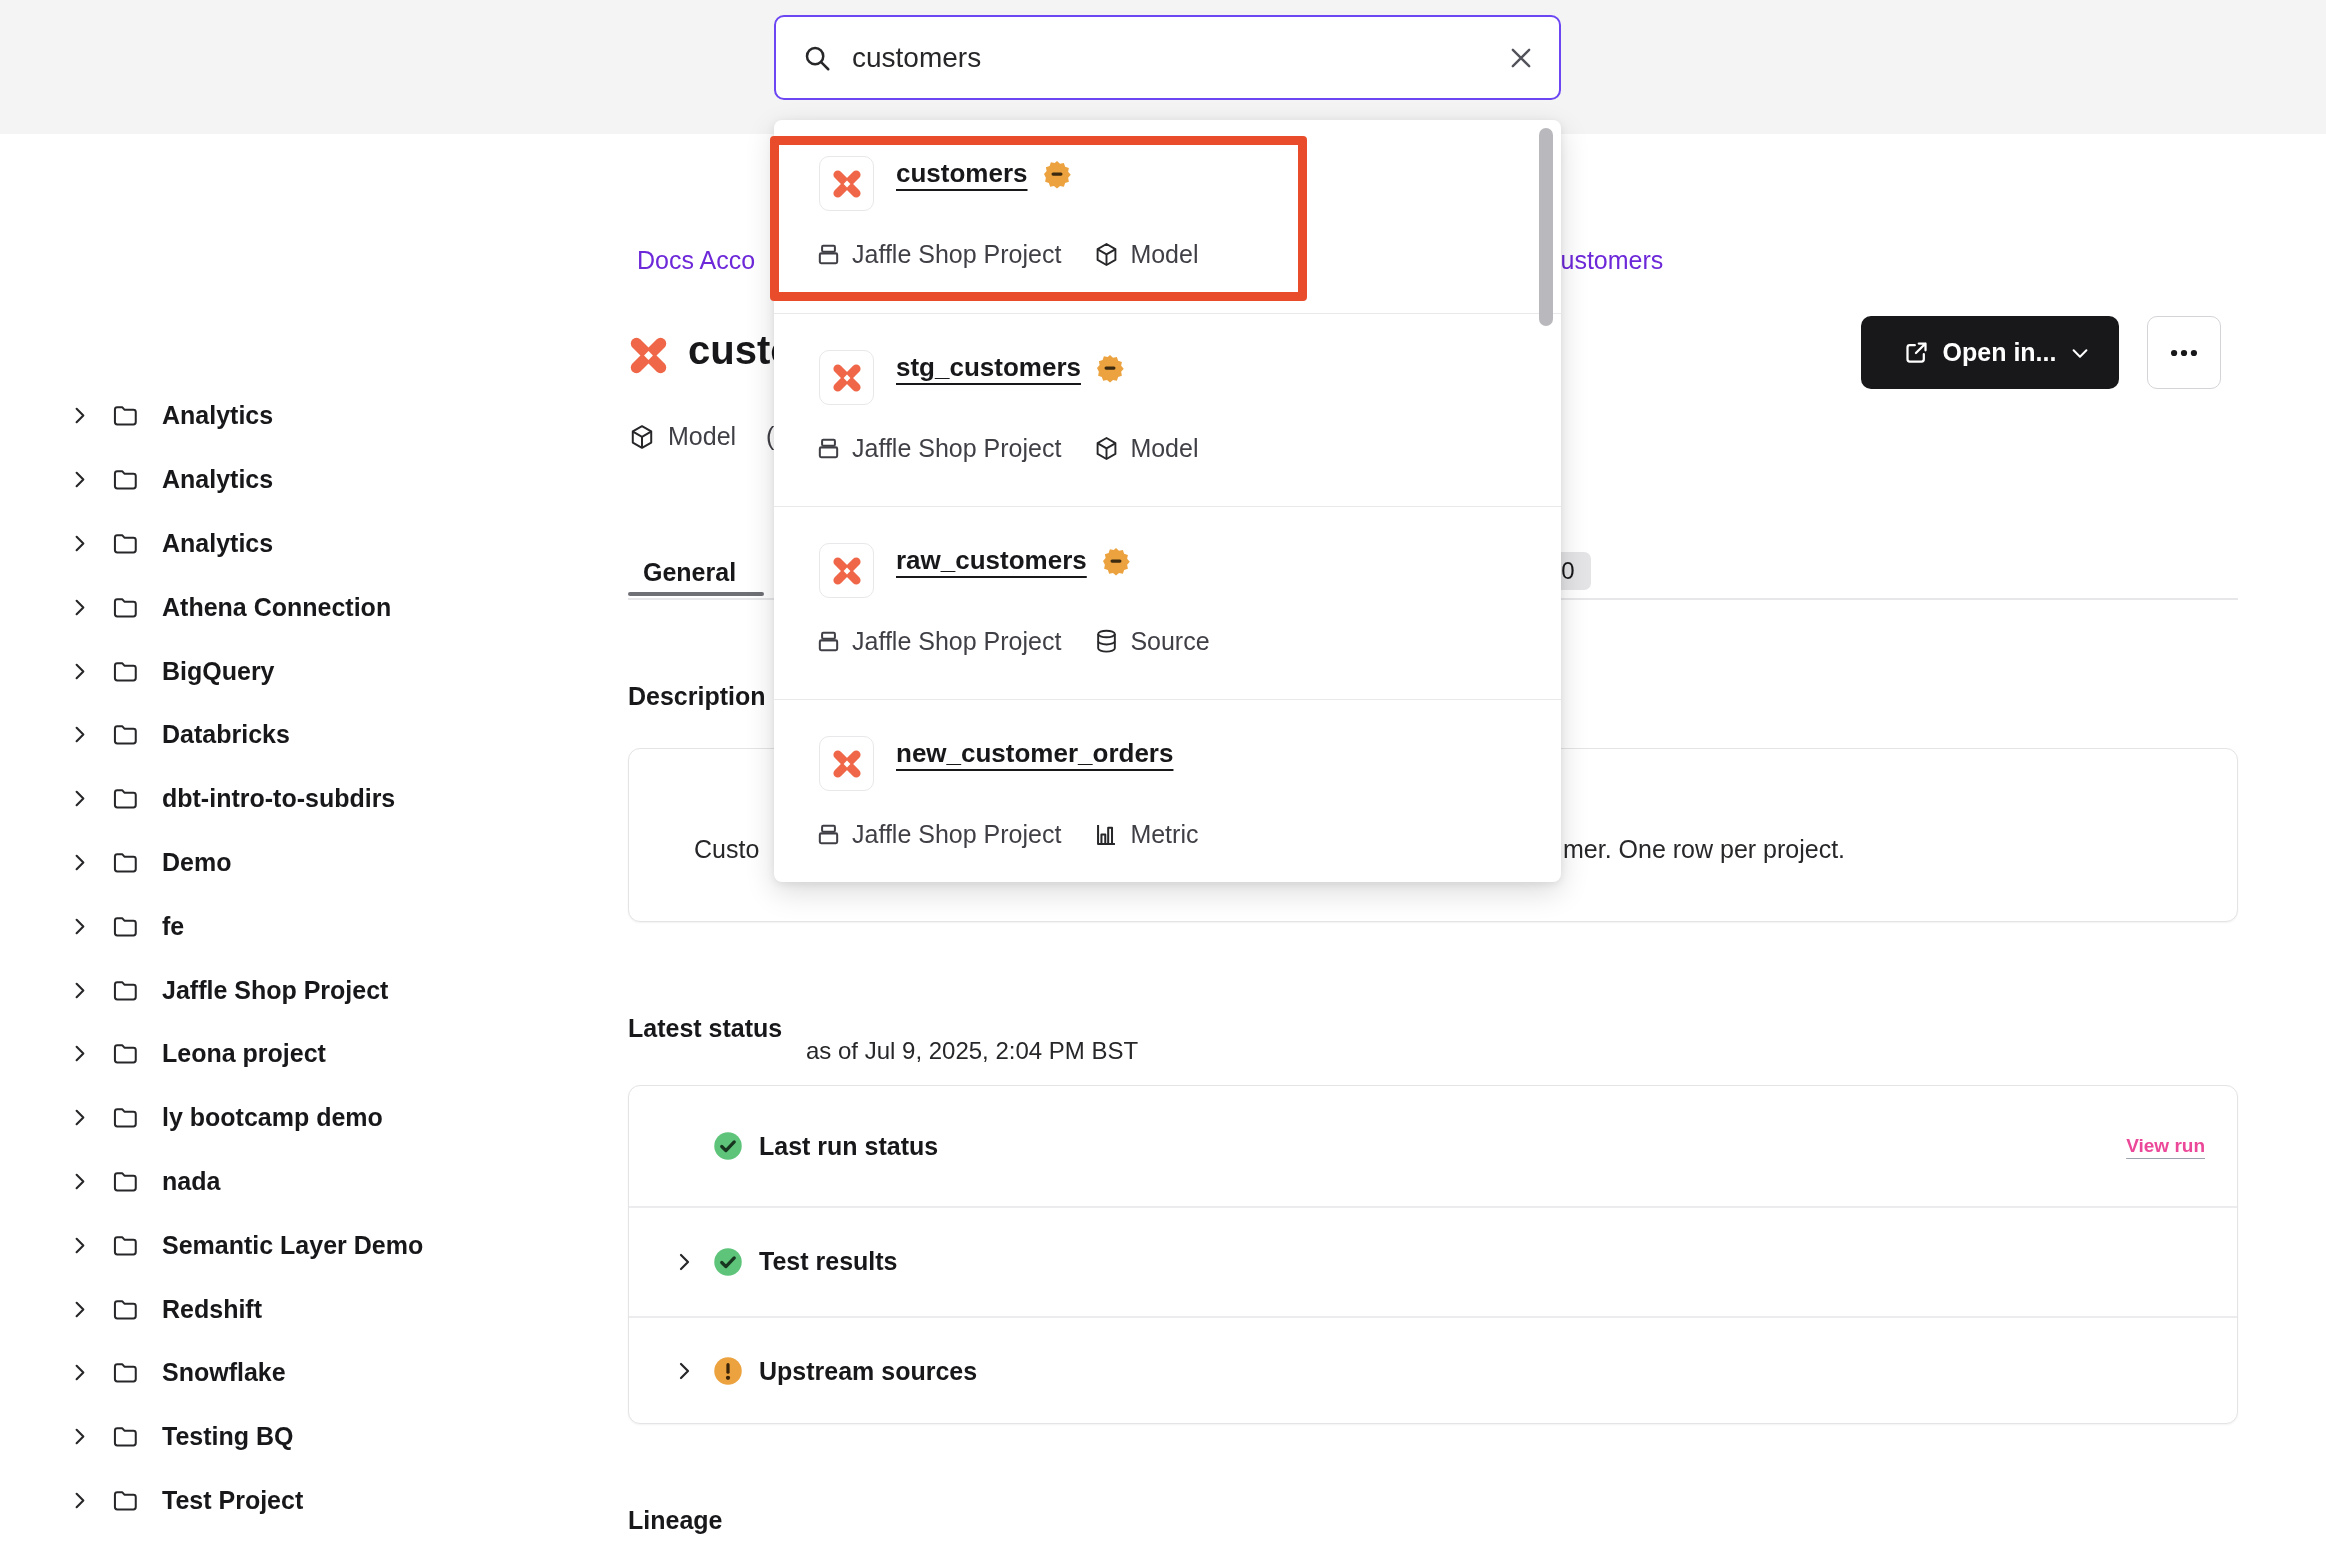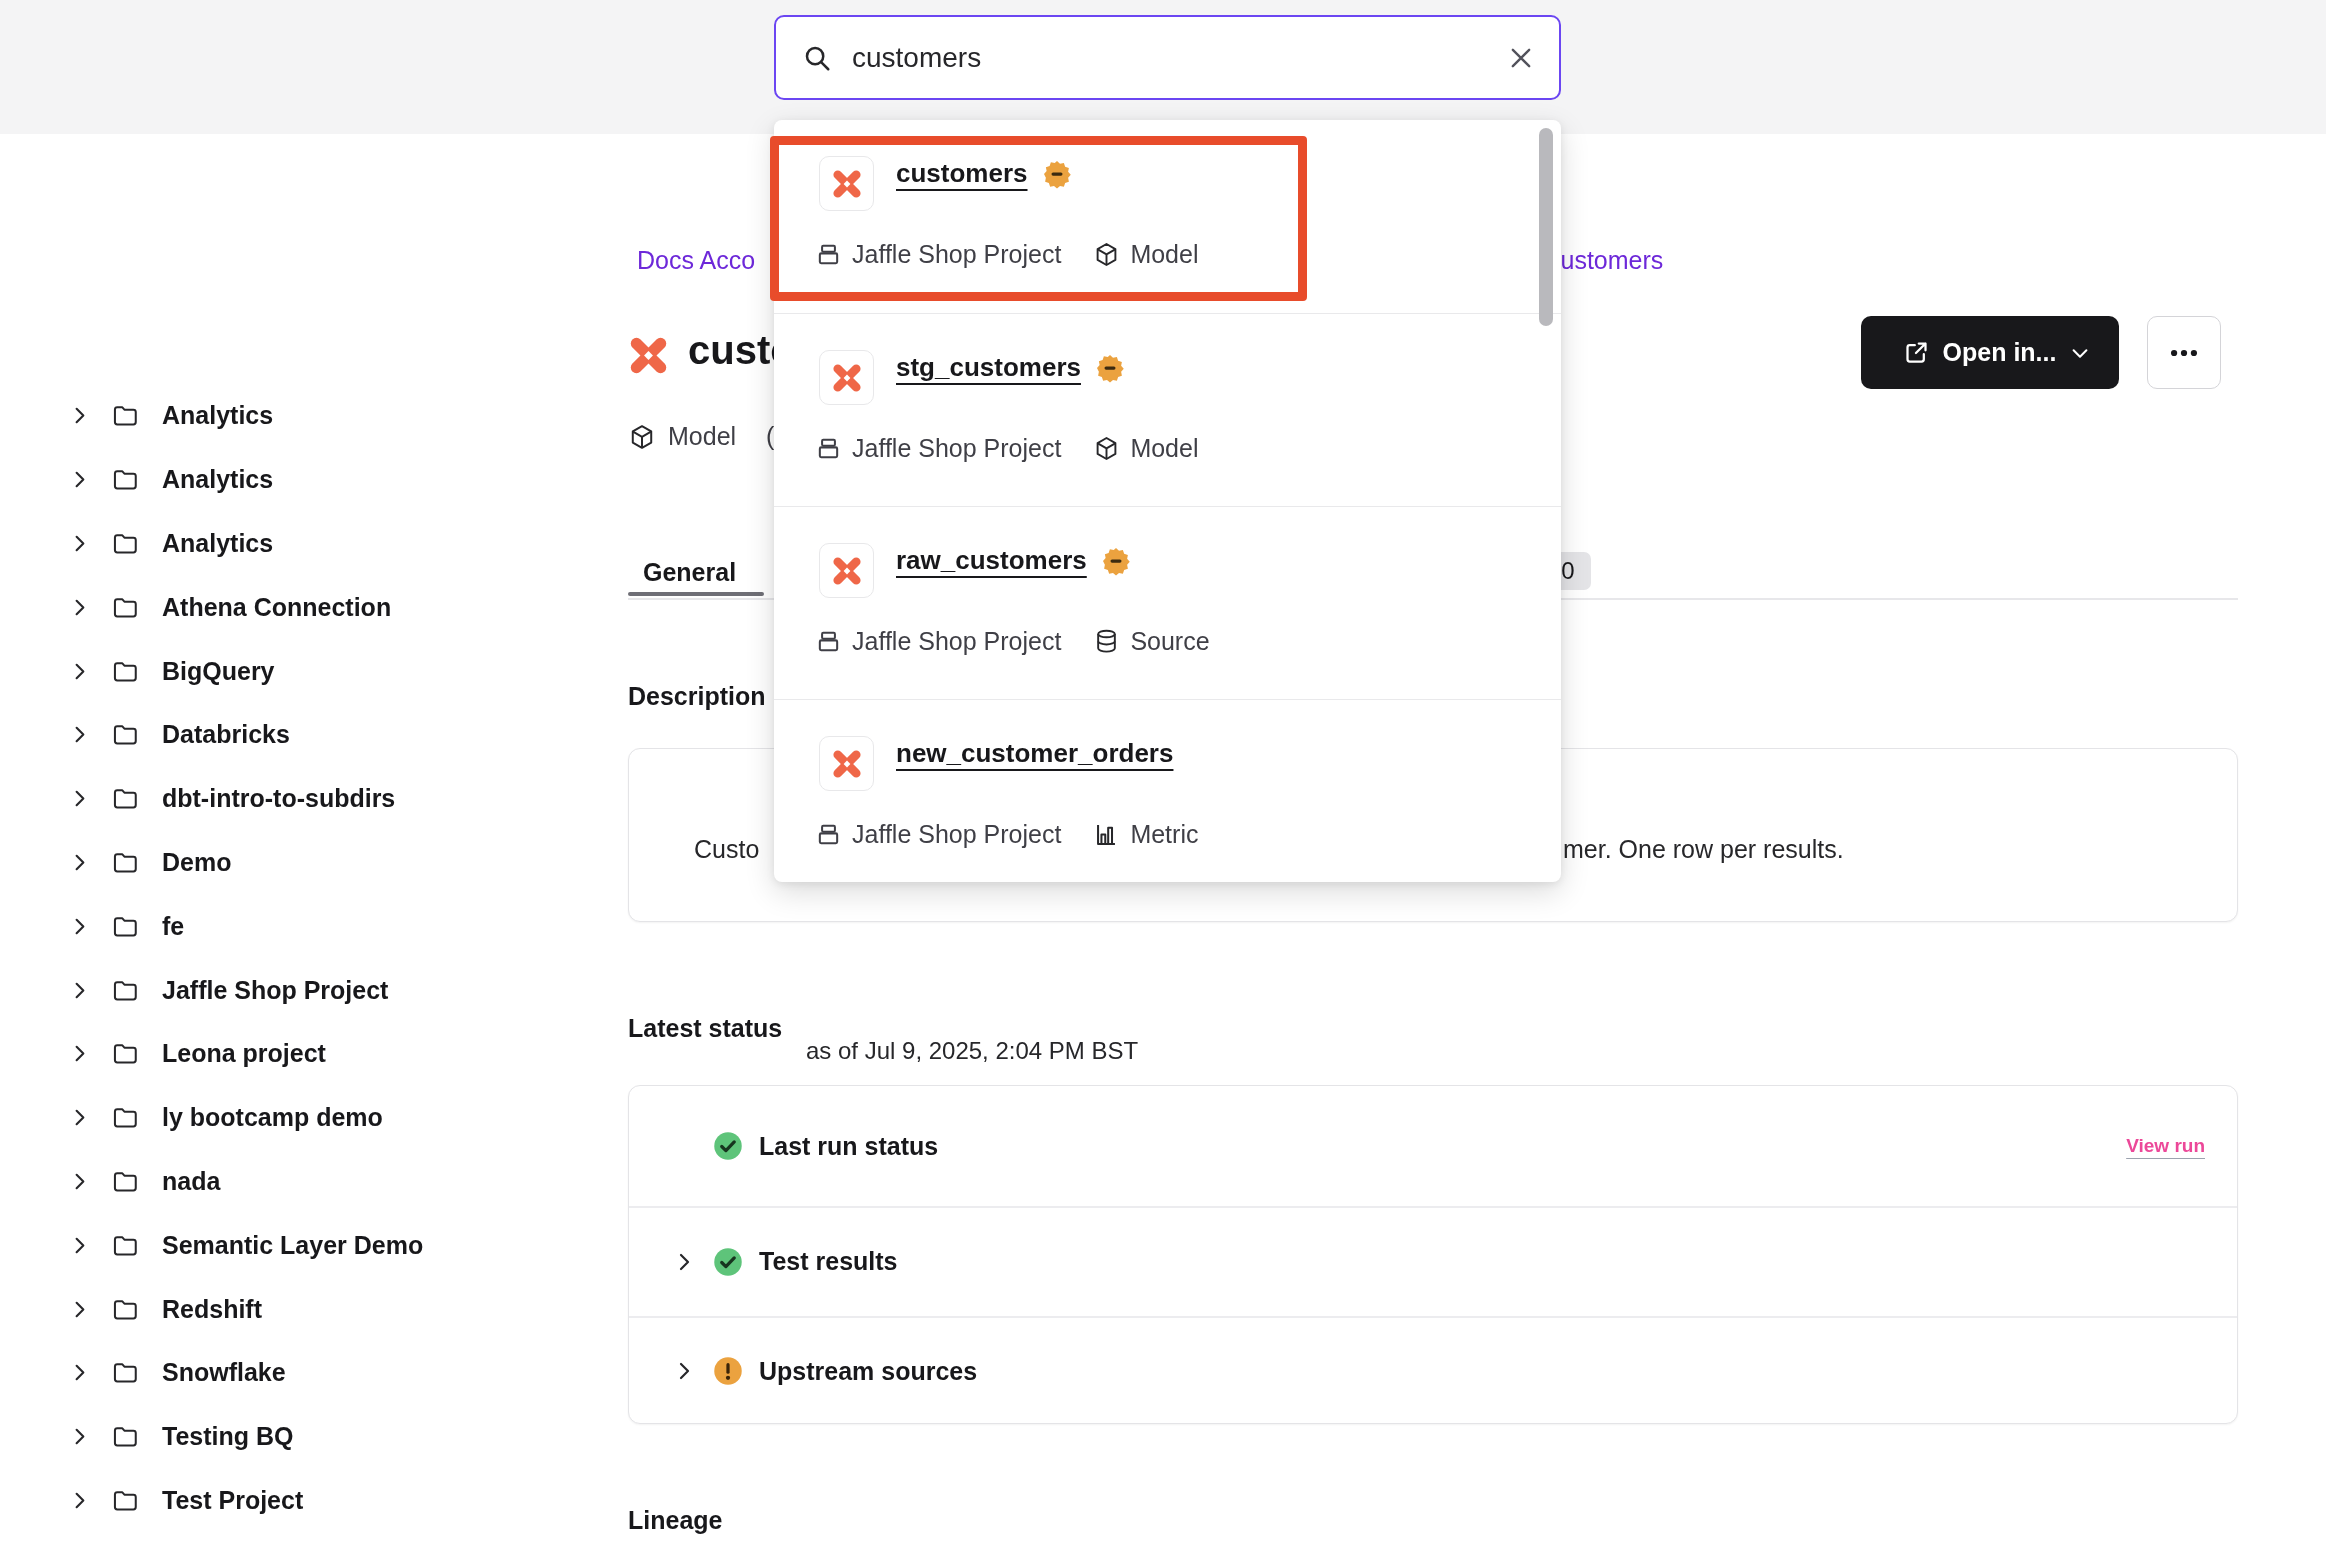--- a/index.html
+++ b/index.html
@@ -360,21 +360,21 @@
   <div class="abs body-text" style="left:766px; top:422px; color:#3f3f46;">(</div>
 
   <div class="abs tab-label" style="left:643px; top:558px;">General</div>
   <div class="abs tab-underline" style="left:628px; top:592px; width:136px; height:4px;"></div>
   <div class="abs tab-border" style="left:628px; top:598px; width:1610px; height:1.5px;"></div>
   <div class="abs count-badge" style="left:1545px; top:552px; width:46px; height:38px;">0</div>
 
   <div class="abs section-heading" style="left:628px; top:682px;">Description</div>
   <div class="abs card" style="left:628px; top:748px; width:1610px; height:174px;"></div>
   <div class="abs body-text" style="left:694px; top:835px;">Custo</div>
-  <div class="abs body-text" style="left:1563px; top:835px;">mer. One row per results.</div>
+  <div class="abs body-text" style="left:1563px; top:835px;">mer. One row per project.</div>
 
   <div class="abs section-heading" style="left:628px; top:1014px;">Latest status</div>
   <div class="abs body-text muted" style="left:806px; top:1017px; font-size:24px;">as of Jul 9, 2025, 2:04 PM BST</div>
 
   <div class="abs card" style="left:628px; top:1085px; width:1610px; height:339px;text-align:center;">
     <div class="status-row" style="top:0; height:120px;">
       <svg class="dot" viewBox="0 0 24 24">
           <use href="#i-check-circle"></use>
         </svg>
       <span class="lbl">Last run status</span>

